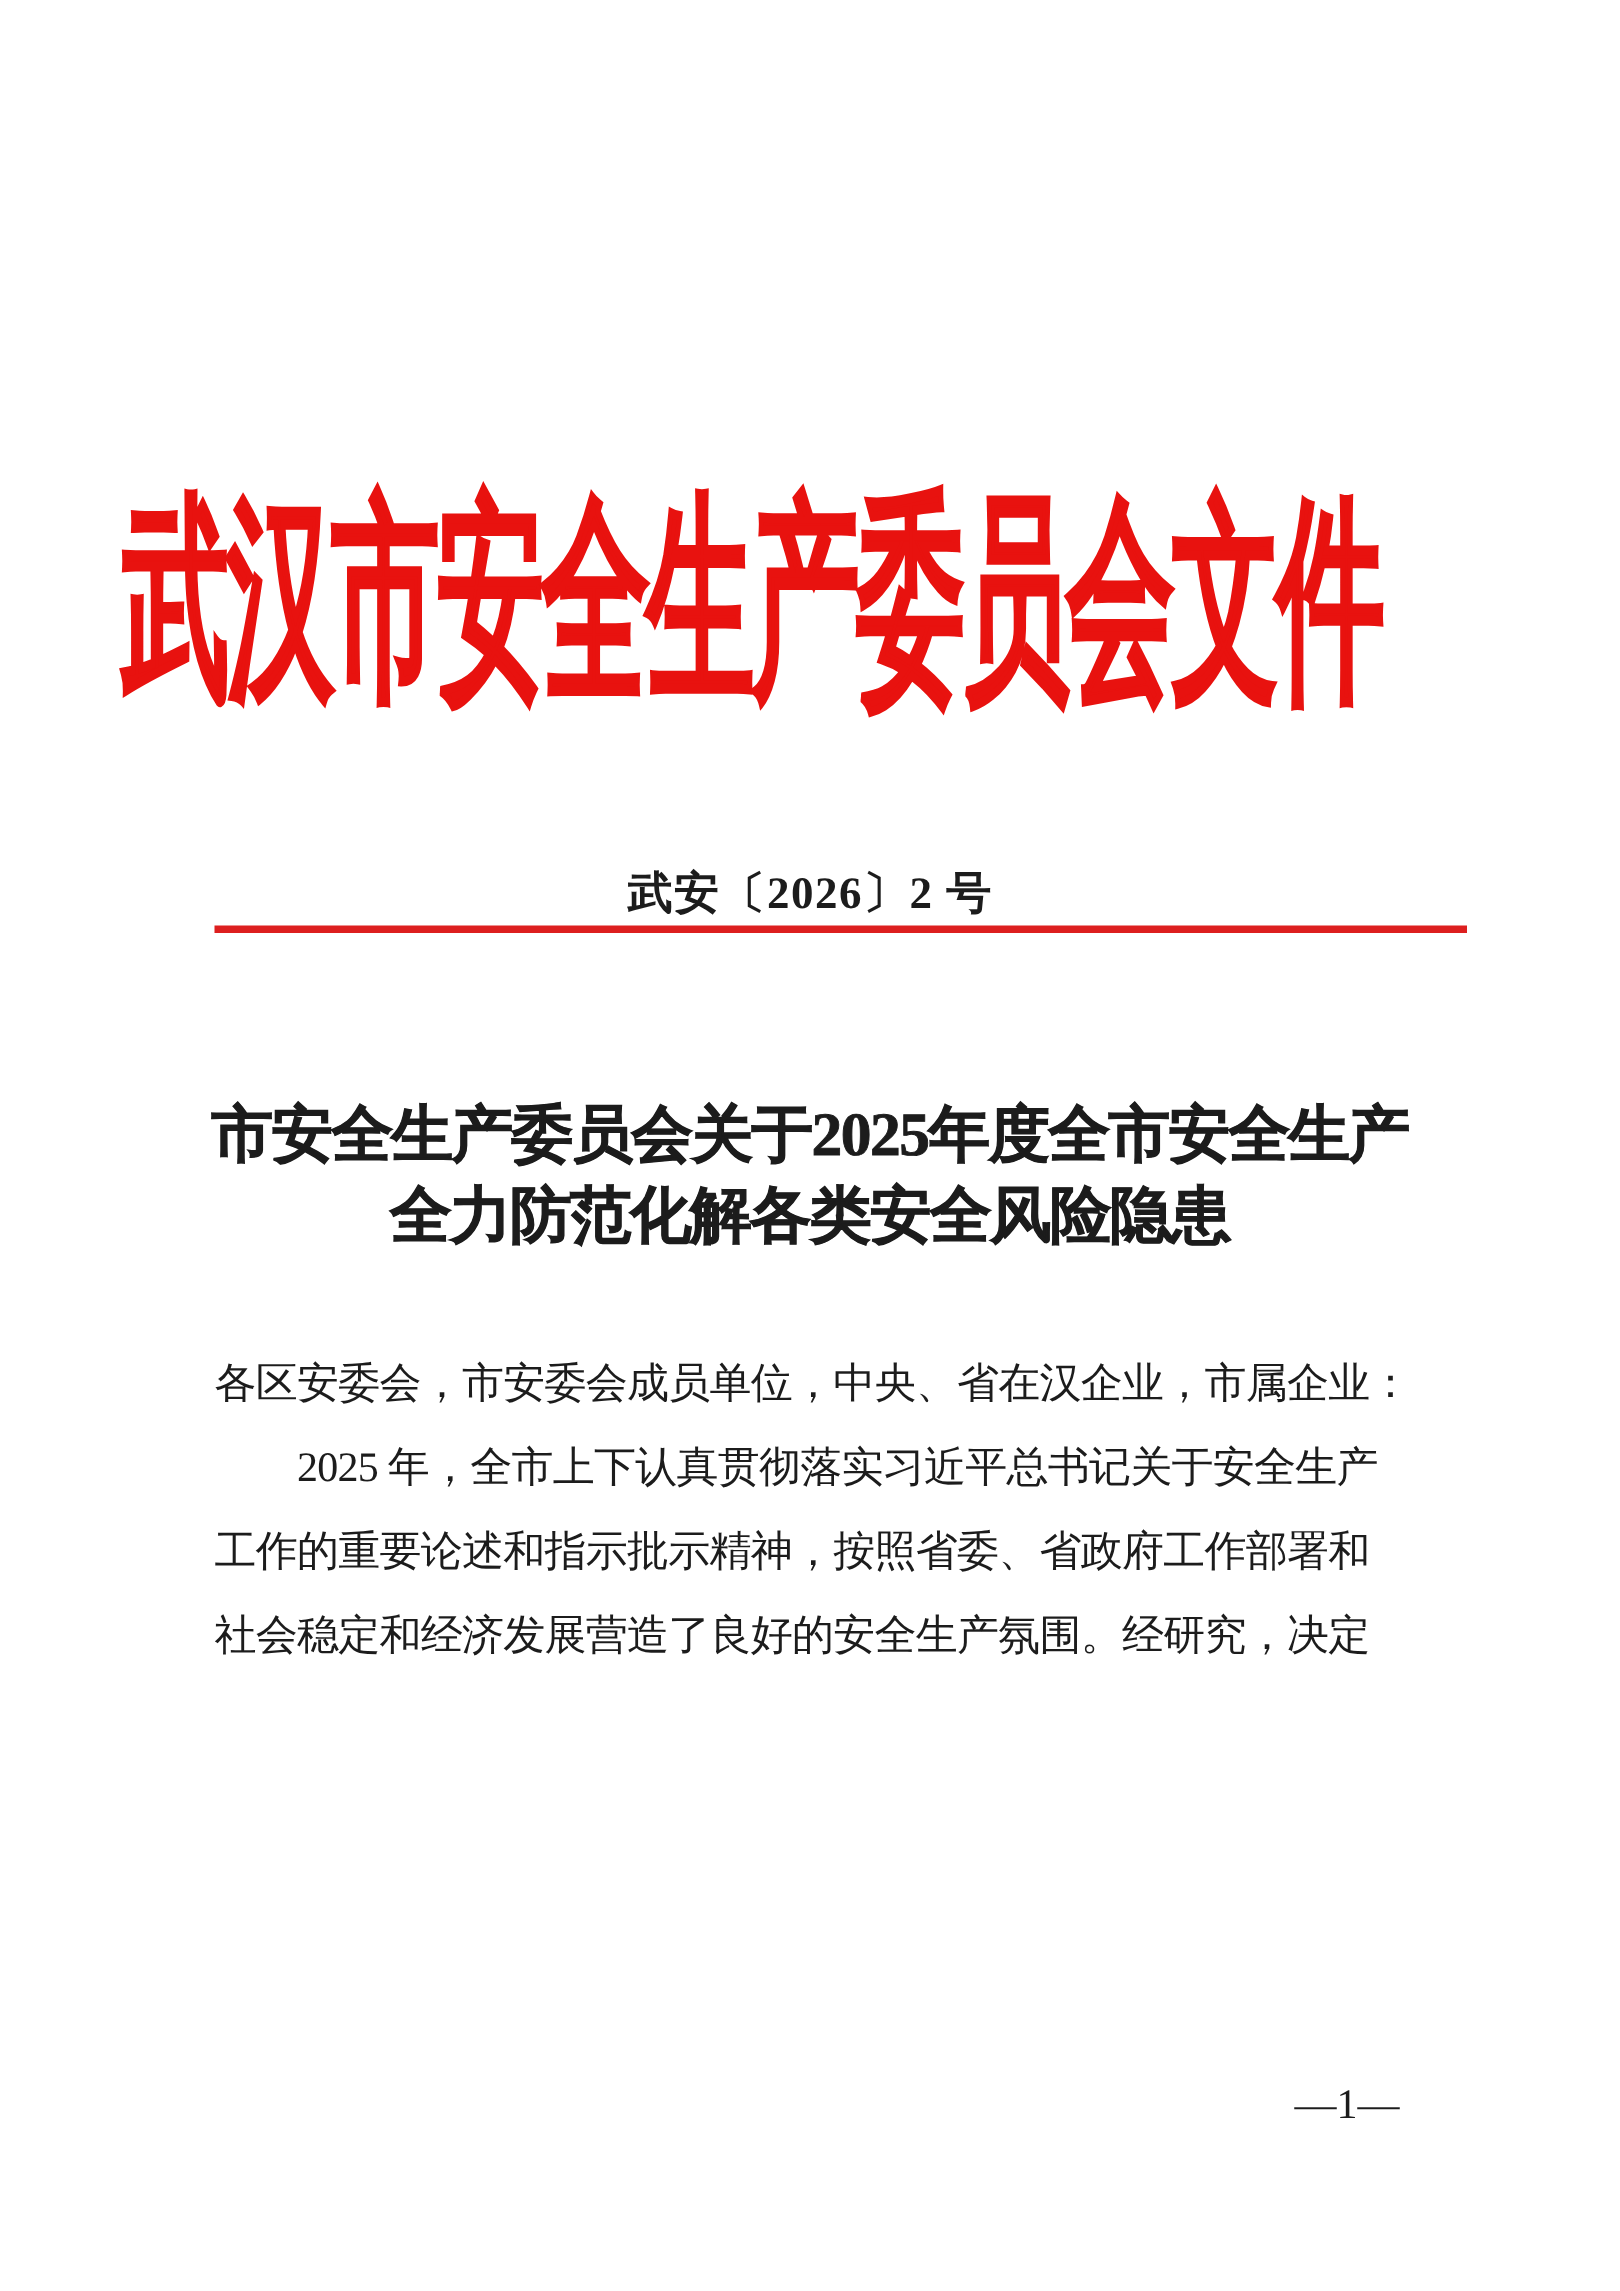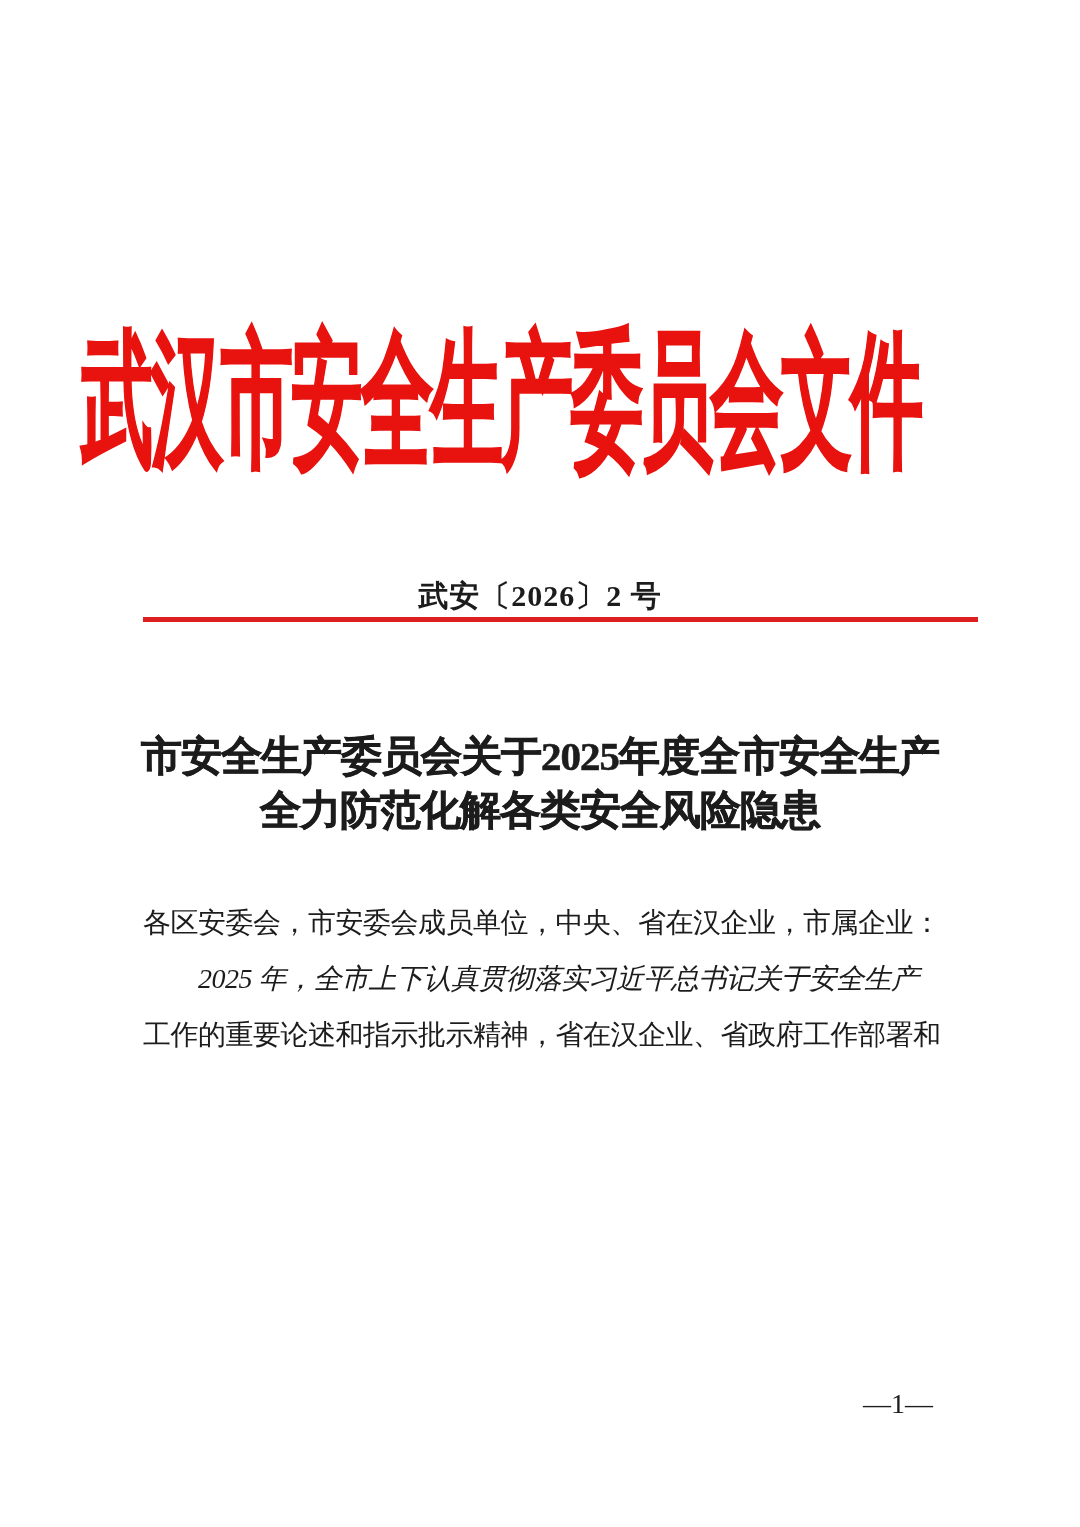--- a/index.html
+++ b/index.html
@@ -76,21 +76,21 @@
   .body-text {
     position: absolute;
     top: 895px;
     left: 143px;
     width: 800px;
     font-size: 28px;
     line-height: 56px;
     letter-spacing: -0.5px;
   }
   .body-line { height: 56px; white-space: nowrap; }
-  .body-line.indent { padding-left: 55px; font-style: italic; }
+  .body-line.indent { padding-left: 55px; }
 
   
   .page-number {
     position: absolute;
     top: 1388px;
     left: 838px;
     width: 120px;
     text-align: center;
     font-size: 28px;
     line-height: 32px;
@@ -110,18 +110,19 @@
   <div class="red-rule"></div>
 
   <div class="doc-title">
     <div>市安全生产委员会关于2025年度全市安全生产</div>
     <div>全力防范化解各类安全风险隐患</div>
   </div>
 
   <div class="body-text">
     <div class="body-line">各区安委会，市安委会成员单位，中央、省在汉企业，市属企业：</div>
     <div class="body-line indent">2025 年，全市上下认真贯彻落实习近平总书记关于安全生产</div>
-    <div class="body-line">工作的重要论述和指示批示精神，省在汉企业、省政府工作部署和</div>
+    <div class="body-line">工作的重要论述和指示批示精神，按照省委、省政府工作部署和</div>
+    <div class="body-line">社会稳定和经济发展营造了良好的安全生产氛围。经研究，决定</div>
   </div>
 
   <div class="page-number">—1—</div>
 
 </div>
 
 </body></html>

